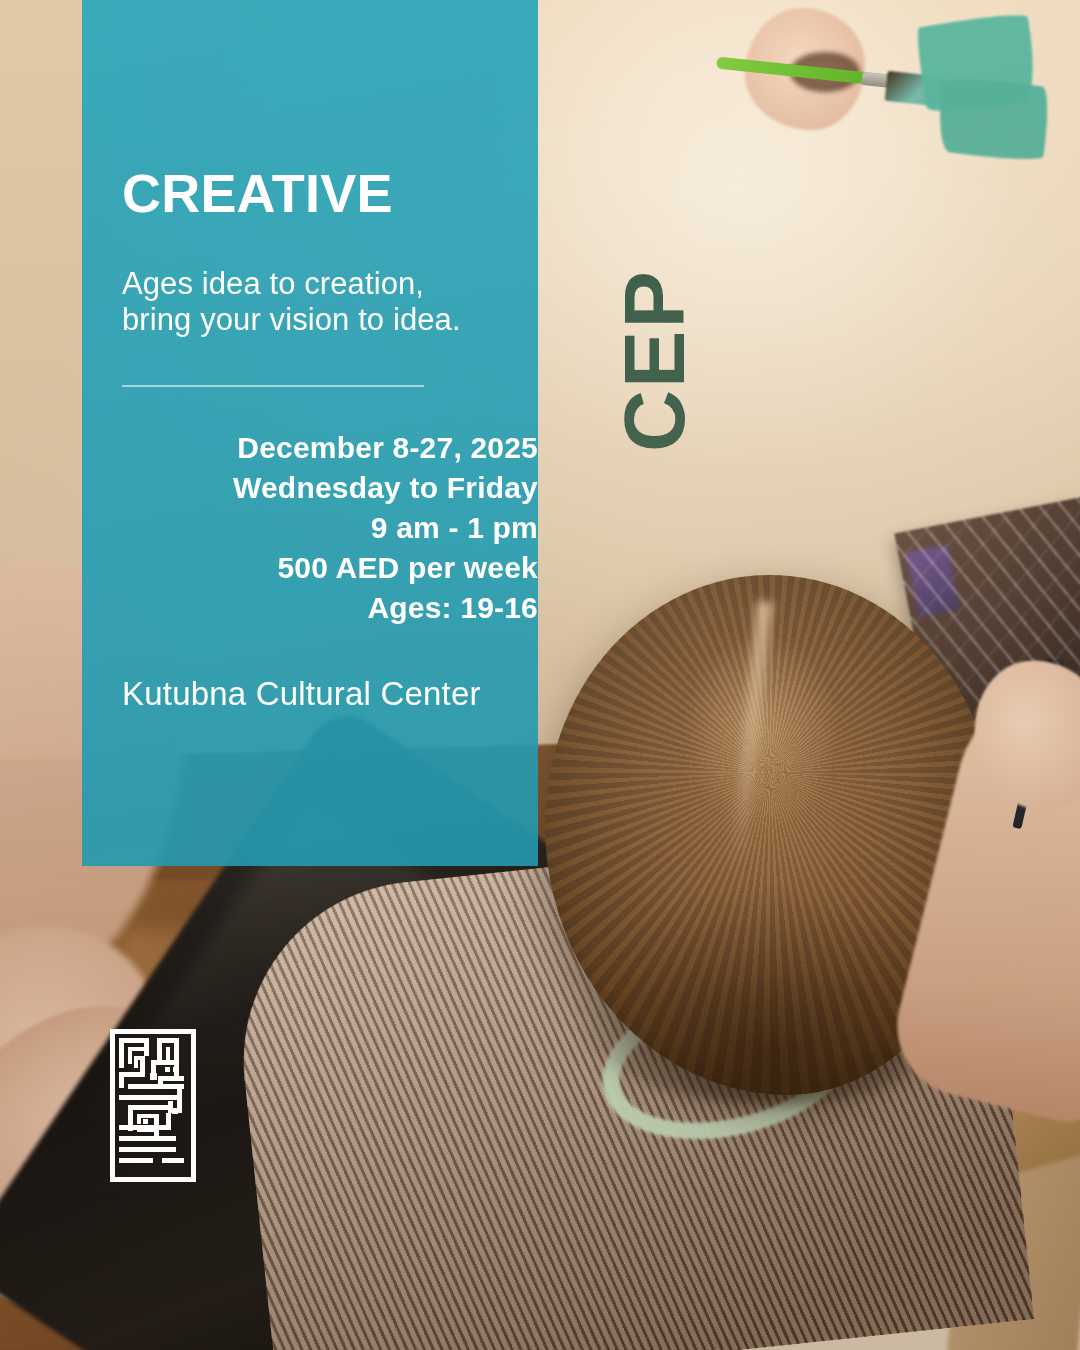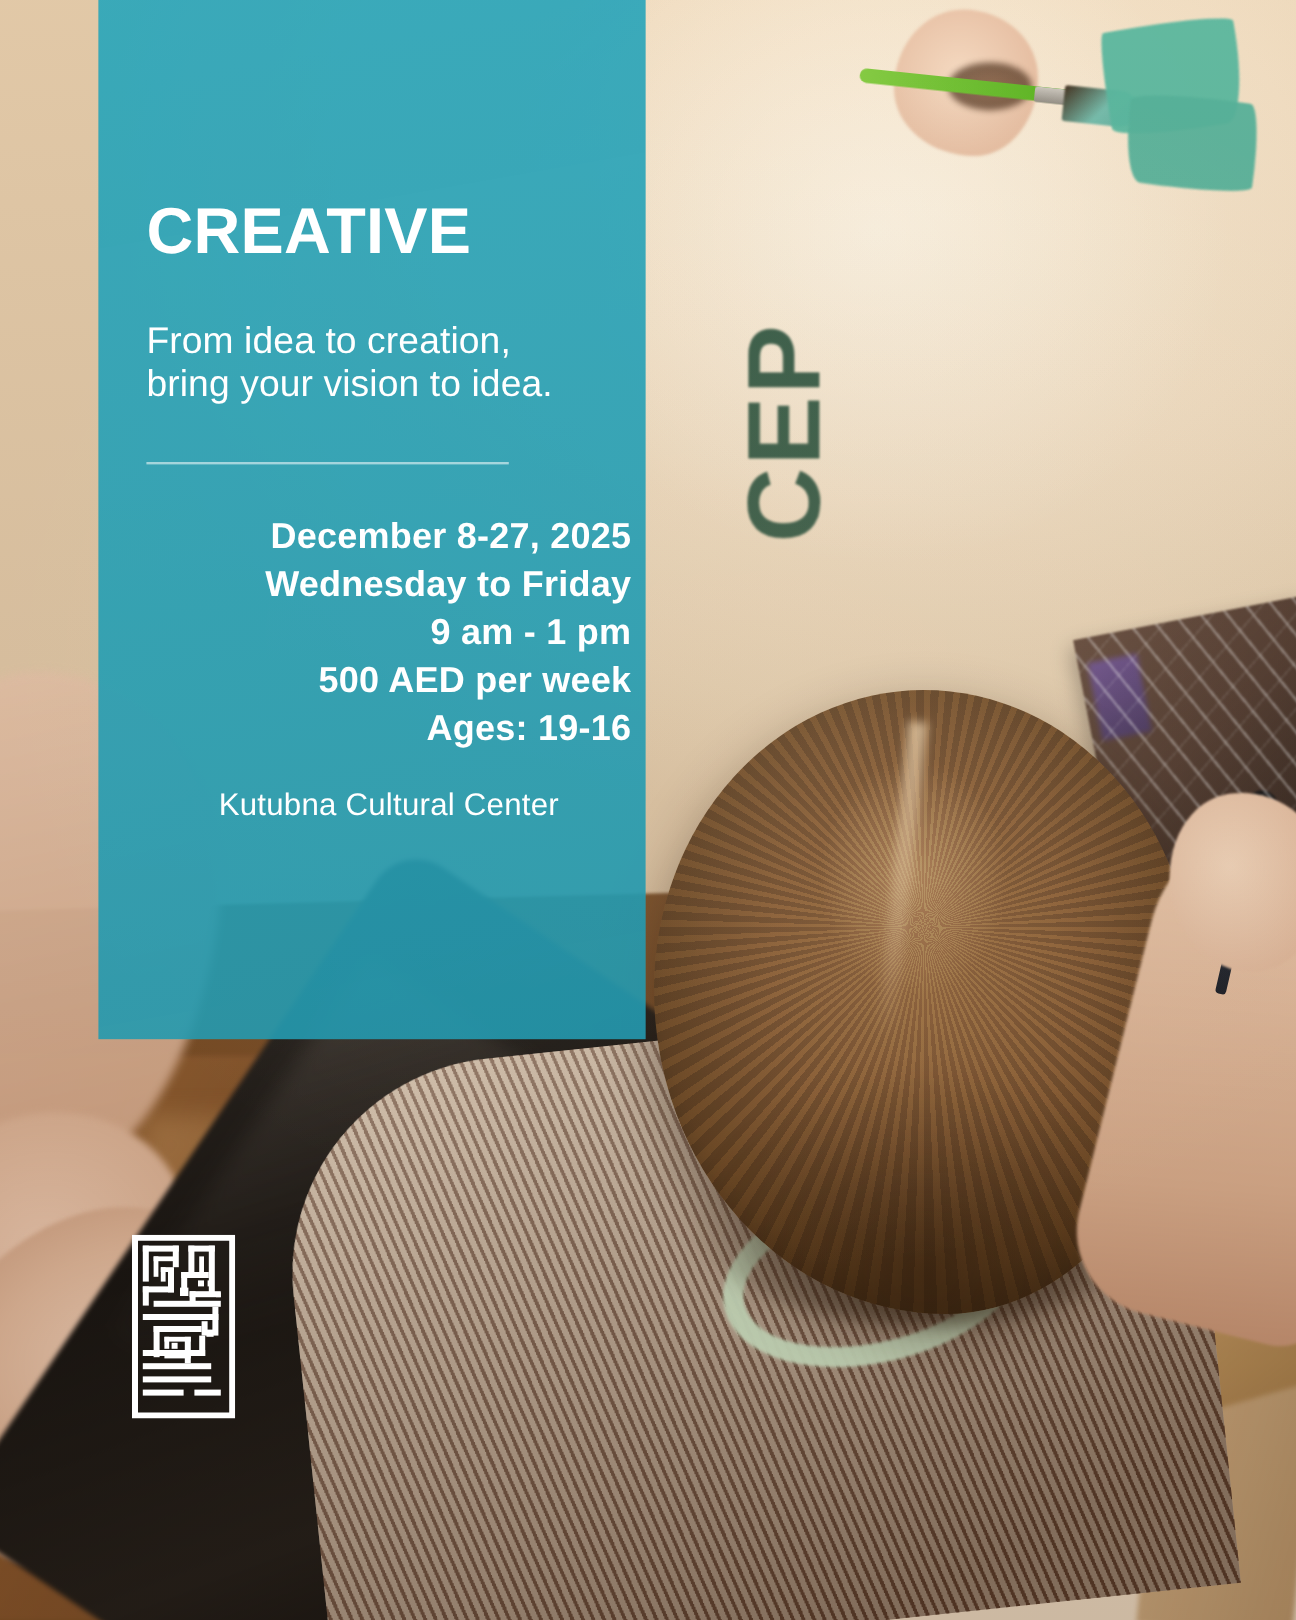--- a/index.html
+++ b/index.html
@@ -377,21 +377,21 @@
     overflow: hidden;
   }
   .panel-tint {
     position: absolute;
     inset: 0;
     background: linear-gradient(170deg, rgba(46,170,190,.35) 0%, rgba(26,128,150,.30) 100%);
     pointer-events: none;
   }
   .panel-inner {
     position: relative;
-    padding: 165px 12px 0 40px;
+    padding: 165px 0 0 40px;
   }
 
   .headline {
     color: #ffffff;
     font-weight: 700;
     font-size: 54px;
     line-height: 1.07;
     letter-spacing: .2px;
     text-transform: uppercase;
     margin: 0 0 0 0;
@@ -420,27 +420,26 @@
     color: #ffffff;
     font-weight: 700;
     font-size: 30px;
     line-height: 1.33;
     letter-spacing: .2px;
     text-align: right;
   }
   .details .ln { display: block; white-space: nowrap; }
 
   .venue {
-    margin-top: 27px;
+    margin-top: 47px;
     color: #ffffff;
     font-weight: 400;
-    font-size: 26px;
+    font-size: 33px;
     letter-spacing: .2px;
     white-space: nowrap;
-    text-align: center;
   }
 
   
   .logo {
     position: absolute;
     left: 110px;
     top: 1029px;
     width: 86px;
     height: 153px;
   }
@@ -505,21 +504,21 @@
   <div class="panel">
     <div class="panel-tint"></div>
 
     <div class="panel-inner">
 
       <h1 class="headline">
         <span class="ln">CREATIVE</span>
       </h1>
 
       <div class="subtitle">
-        <span class="ln">From idea to creation,</span>
+        <span class="ln">Ages idea to creation,</span>
         <span class="ln">bring your vision to idea.</span>
       </div>
 
       <div class="rule"></div>
 
       <div class="details">
         <span class="ln">December 8-27, 2025</span>
         <span class="ln">Wednesday to Friday</span>
         <span class="ln">9 am - 1 pm</span>
         <span class="ln">500 AED per week</span>

